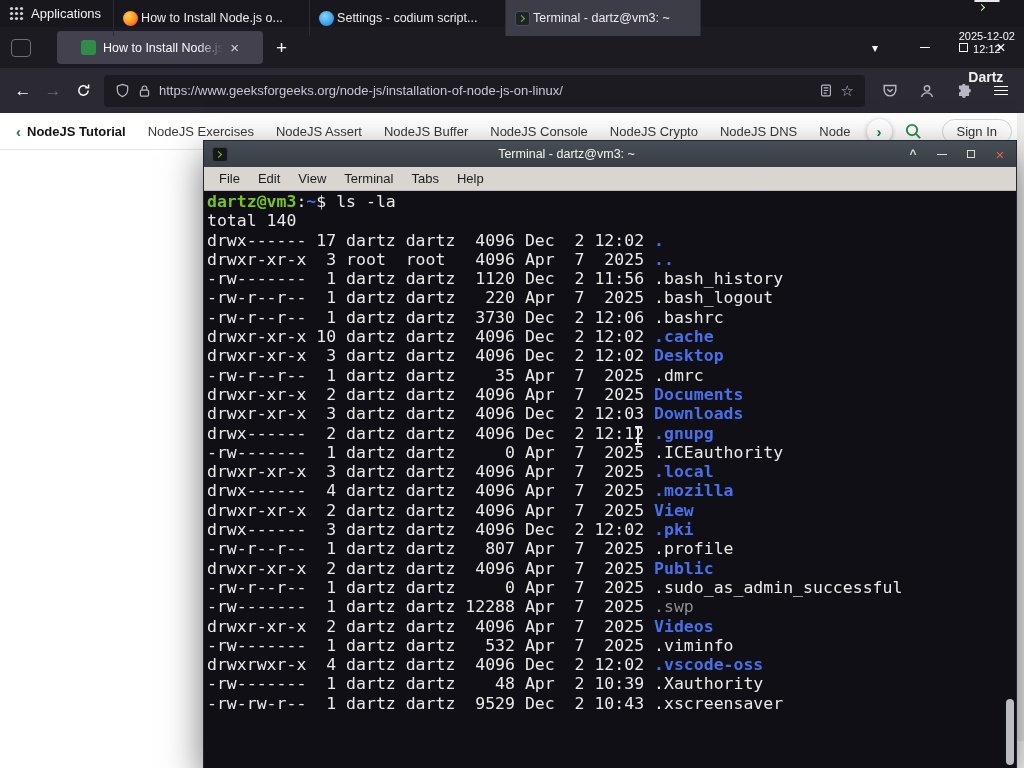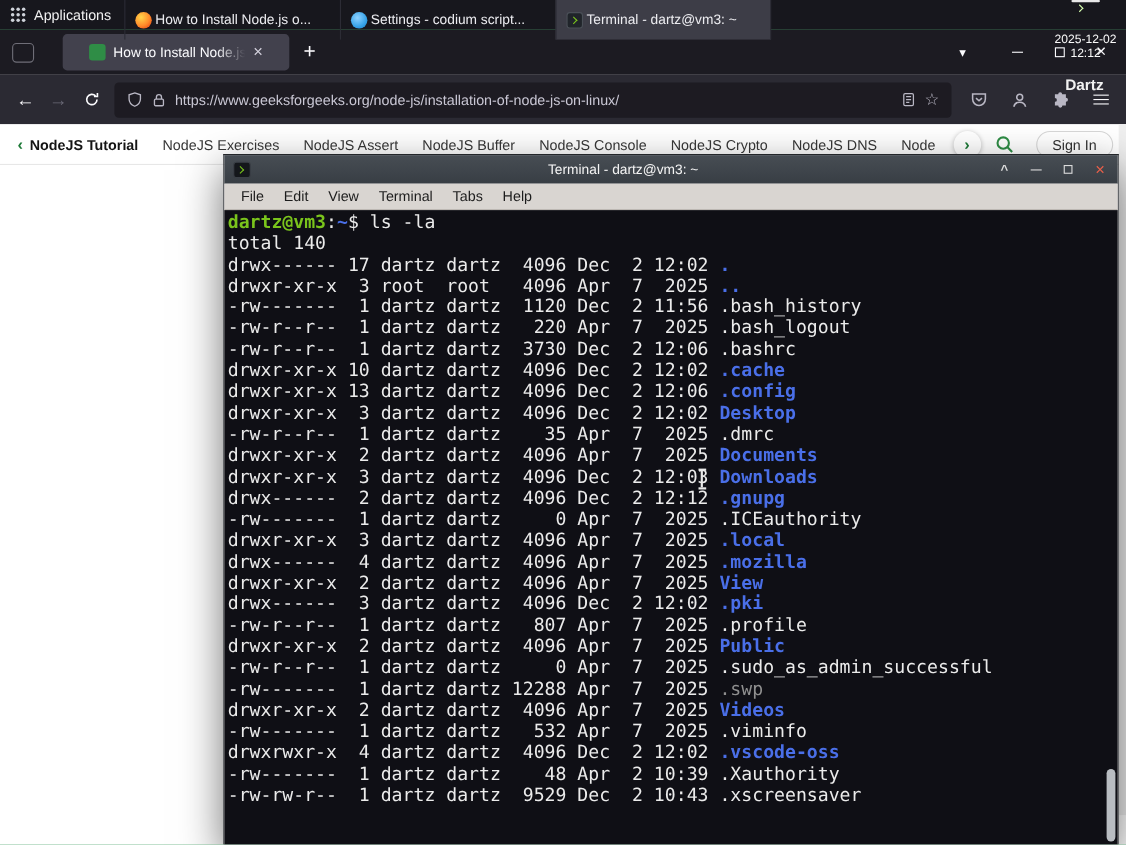--- a/index.html
+++ b/index.html
@@ -1,21 +1,21 @@
 <!DOCTYPE html>
 <html style="--panel-bg: #17171d; --accent-green: #2f8d46; --firefox-orange: #ff8a2a; --codium-blue: #36a3e8; --term-green: #7ac41c; --term-blue: #4a6fe8; --term-gray: #8f8f8f; --term-fg: #ebebeb; --term-bg: #0f0f15;"><head>
 <meta charset="utf-8">
 <style>
   :root{
     --panel-bg:#17171d; --accent-green:#2f8d46; --firefox-orange:#ff8a2a; --codium-blue:#36a3e8;
     --term-green:#7ac41c; --term-blue:#4a6fe8; --term-gray:#8f8f8f; --term-fg:#ebebeb; --term-bg:#0f0f15;
   }
   *{box-sizing:border-box; margin:0; padding:0;}
   html,body{background:#555;}
-  .screen{position:relative; width:1024px; height:768px; overflow:hidden; background:#22c55e;
+  .screen{position:relative; width:1024px; height:768px; overflow:hidden; background:#8b5cf6;
           font-family:"Liberation Sans",sans-serif; -webkit-font-smoothing:antialiased;}
 
   
   .panel{position:absolute; left:0; top:0; width:1024px; height:27px; background:var(--panel-bg);
          color:#f2f2f2; display:flex; align-items:stretch; z-index:60; font-size:13px;}
   .apps{display:flex; align-items:center; gap:7px; padding:0 12px 0 9px;}
   .apps svg{display:block;}
   .taskbar{display:flex; align-items:stretch;}
   .task-btn{width:196px; display:flex; align-items:center; gap:3px; padding:18px 9px;
             border-left:1px solid #2c2c35; overflow:hidden; white-space:nowrap; cursor:default;}
@@ -305,21 +305,20 @@
     <div class="term-body">
       <div class="term-text">
           <div class="term-line"><span class="c-green">dartz@vm3</span><span class="c-white">:</span><span class="c-blue">~</span><span class="c-white">$ </span><span class="c-white">ls -la</span></div>
           <div class="term-line"><span class="c-white">total 140</span></div>
           <div class="term-line"><span class="c-white">drwx------ 17 dartz dartz  4096 Dec  2 12:02 </span><span class="c-blue">.</span></div>
           <div class="term-line"><span class="c-white">drwxr-xr-x  3 root  root   4096 Apr  7  2025 </span><span class="c-blue">..</span></div>
           <div class="term-line"><span class="c-white">-rw-------  1 dartz dartz  1120 Dec  2 11:56 .bash_history</span></div>
           <div class="term-line"><span class="c-white">-rw-r--r--  1 dartz dartz   220 Apr  7  2025 .bash_logout</span></div>
           <div class="term-line"><span class="c-white">-rw-r--r--  1 dartz dartz  3730 Dec  2 12:06 .bashrc</span></div>
           <div class="term-line"><span class="c-white">drwxr-xr-x 10 dartz dartz  4096 Dec  2 12:02 </span><span class="c-blue">.cache</span></div>
-          <div class="term-line"><span class="c-white">drwxr-xr-x 13 dartz dartz  4096 Dec  2 12:06 </span><span class="c-blue">.config</span></div>
           <div class="term-line"><span class="c-white">drwxr-xr-x  3 dartz dartz  4096 Dec  2 12:02 </span><span class="c-blue">Desktop</span></div>
           <div class="term-line"><span class="c-white">-rw-r--r--  1 dartz dartz    35 Apr  7  2025 .dmrc</span></div>
           <div class="term-line"><span class="c-white">drwxr-xr-x  2 dartz dartz  4096 Apr  7  2025 </span><span class="c-blue">Documents</span></div>
           <div class="term-line"><span class="c-white">drwxr-xr-x  3 dartz dartz  4096 Dec  2 12:03 </span><span class="c-blue">Downloads</span></div>
           <div class="term-line"><span class="c-white">drwx------  2 dartz dartz  4096 Dec  2 12:12 </span><span class="c-blue">.gnupg</span></div>
           <div class="term-line"><span class="c-white">-rw-------  1 dartz dartz     0 Apr  7  2025 .ICEauthority</span></div>
           <div class="term-line"><span class="c-white">drwxr-xr-x  3 dartz dartz  4096 Apr  7  2025 </span><span class="c-blue">.local</span></div>
           <div class="term-line"><span class="c-white">drwx------  4 dartz dartz  4096 Apr  7  2025 </span><span class="c-blue">.mozilla</span></div>
           <div class="term-line"><span class="c-white">drwxr-xr-x  2 dartz dartz  4096 Apr  7  2025 </span><span class="c-blue">View</span></div>
           <div class="term-line"><span class="c-white">drwx------  3 dartz dartz  4096 Dec  2 12:02 </span><span class="c-blue">.pki</span></div>

